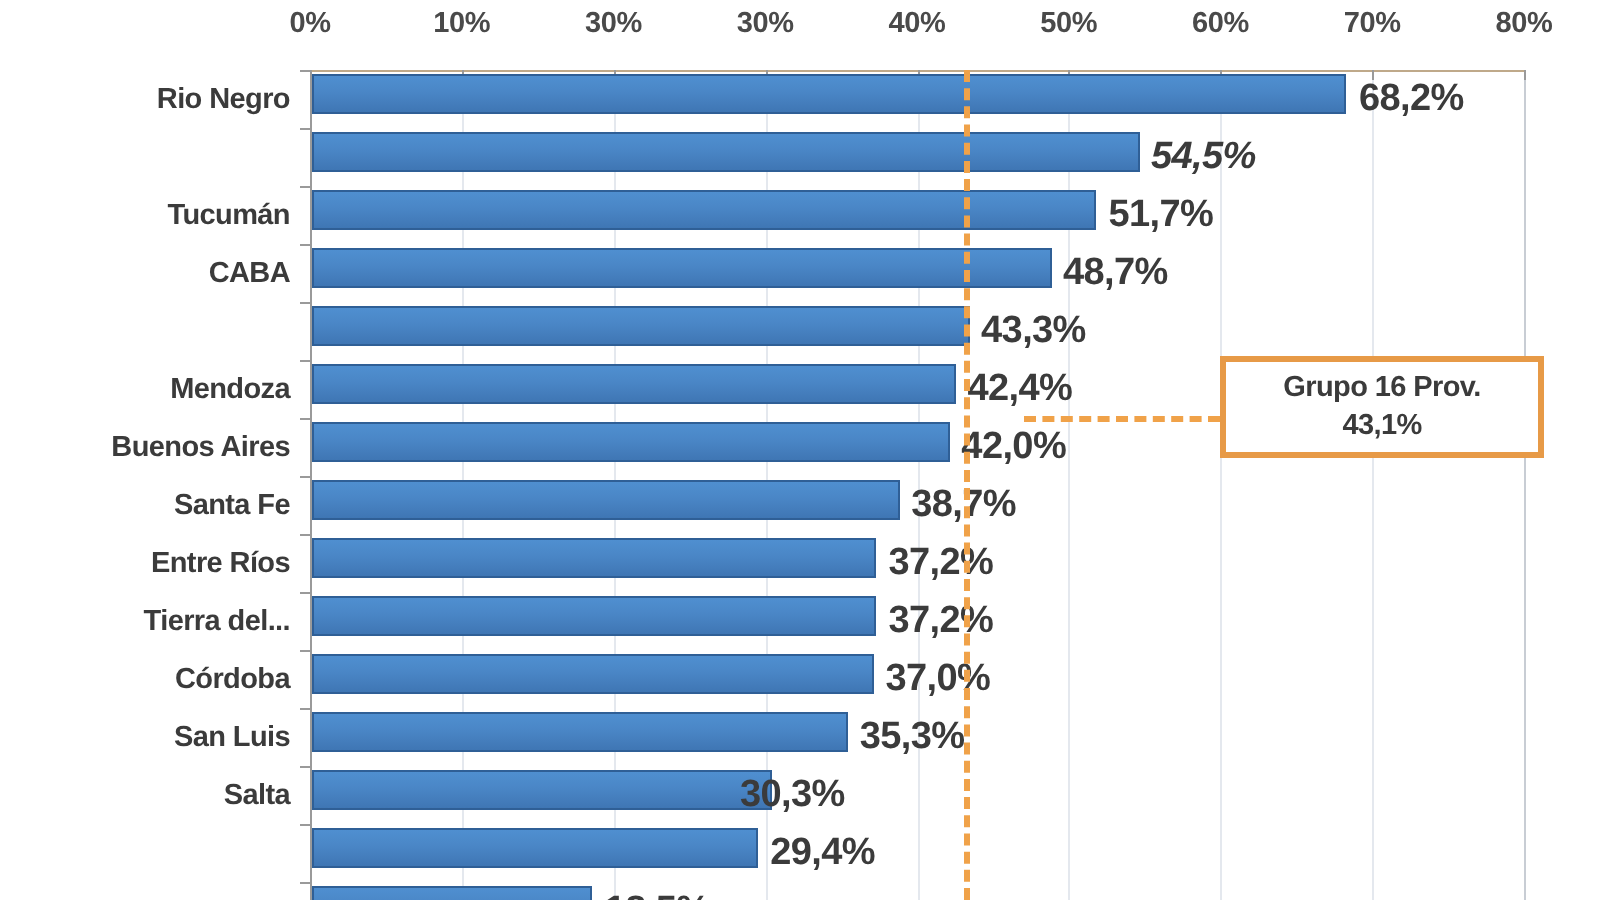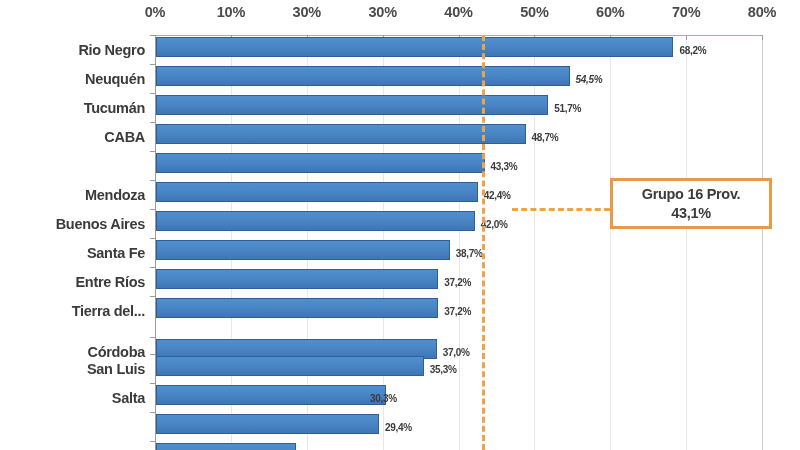--- a/index.html
+++ b/index.html
@@ -102,21 +102,21 @@
     top: 2px;
     height: 20px;
     background: linear-gradient(to bottom, #4f8fd0 0%, #4a86c6 45%, #3f76b4 100%);
     border: 1px solid #2f5f96;
     box-sizing: border-box;
   }
   .bar-value {
     position: absolute;
     top: 50%;
     transform: translateY(-50%);
-    font-size: 10px;
+    font-size: 19px;
     font-weight: bold;
     color: #3b3b3b;
     letter-spacing: -0.3px;
     white-space: nowrap;
   }
 
   
   #ref-line {
     position: absolute;
     top: 35px;
@@ -189,21 +189,20 @@
 
   <div id="rows-layer">
       <div class="row" style="top: 35px;">
         <div class="ytick-mark"></div>
         <div class="cat-label">Rio Negro</div>
         <div class="bar" style="width: 517.467px;"></div>
         <div class="bar-value" style="left: 679.467px;">68,2%</div>
       </div>
       <div class="row" style="top: 64px;">
         <div class="ytick-mark"></div>
-        <div class="cat-label">Neuquén</div>
         <div class="bar" style="width: 413.519px;"></div>
         <div class="bar-value" style="left: 575.519px; font-style: italic;">54,5%</div>
       </div>
       <div class="row" style="top: 93px;">
         <div class="ytick-mark"></div>
         <div class="cat-label">Tucumán</div>
         <div class="bar" style="width: 392.274px;"></div>
         <div class="bar-value" style="left: 554.274px;">51,7%</div>
       </div>
       <div class="row" style="top: 122px;">
@@ -240,21 +239,21 @@
         <div class="cat-label">Entre Ríos</div>
         <div class="bar" style="width: 282.255px;"></div>
         <div class="bar-value" style="left: 444.255px;">37,2%</div>
       </div>
       <div class="row" style="top: 296px;">
         <div class="ytick-mark"></div>
         <div class="cat-label">Tierra del...</div>
         <div class="bar" style="width: 282.255px;"></div>
         <div class="bar-value" style="left: 444.255px;">37,2%</div>
       </div>
-      <div class="row" style="top: 325px; margin-top: 12px;">
+      <div class="row" style="top: 325px;">
         <div class="ytick-mark"></div>
         <div class="cat-label">Córdoba</div>
         <div class="bar" style="width: 280.738px;"></div>
         <div class="bar-value" style="left: 442.738px;">37,0%</div>
       </div>
       <div class="row" style="top: 354px;">
         <div class="ytick-mark"></div>
         <div class="cat-label">San Luis</div>
         <div class="bar" style="width: 267.839px;"></div>
         <div class="bar-value" style="left: 429.839px;">35,3%</div>

